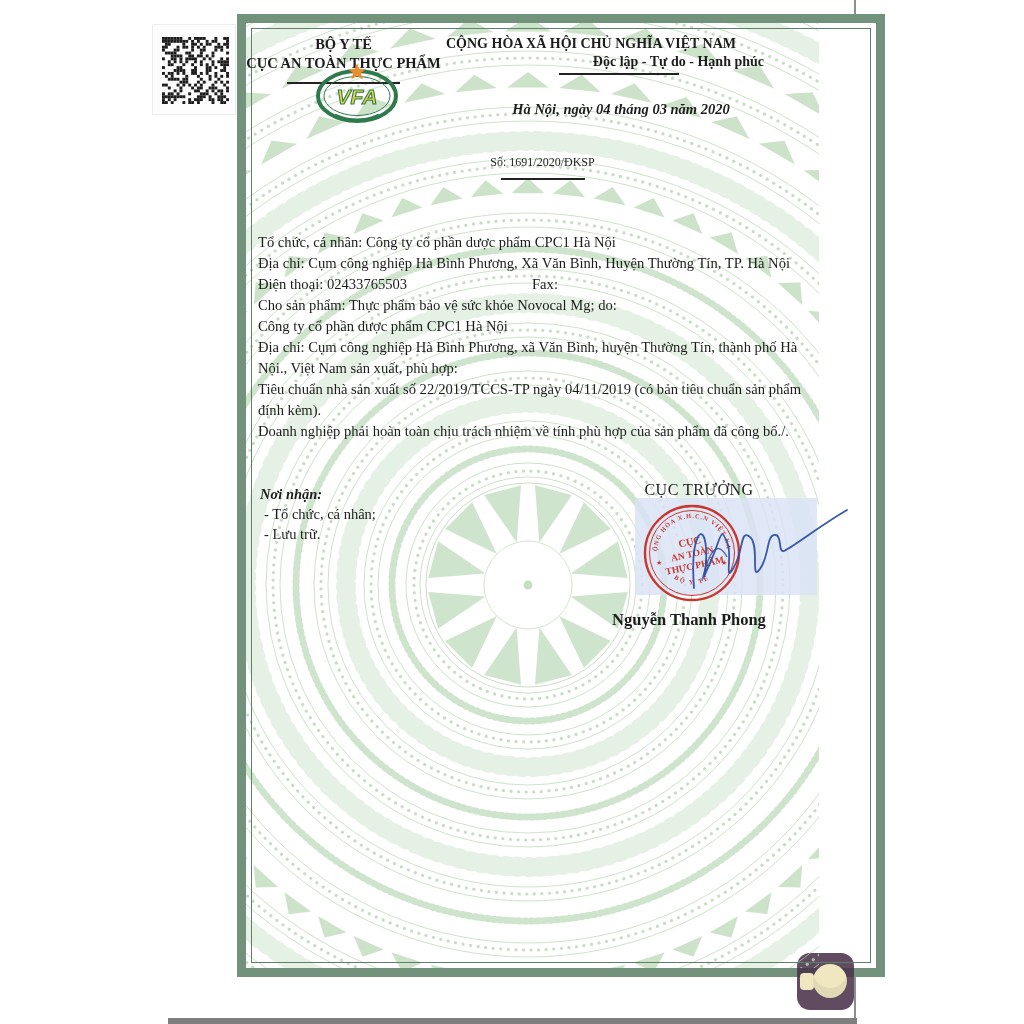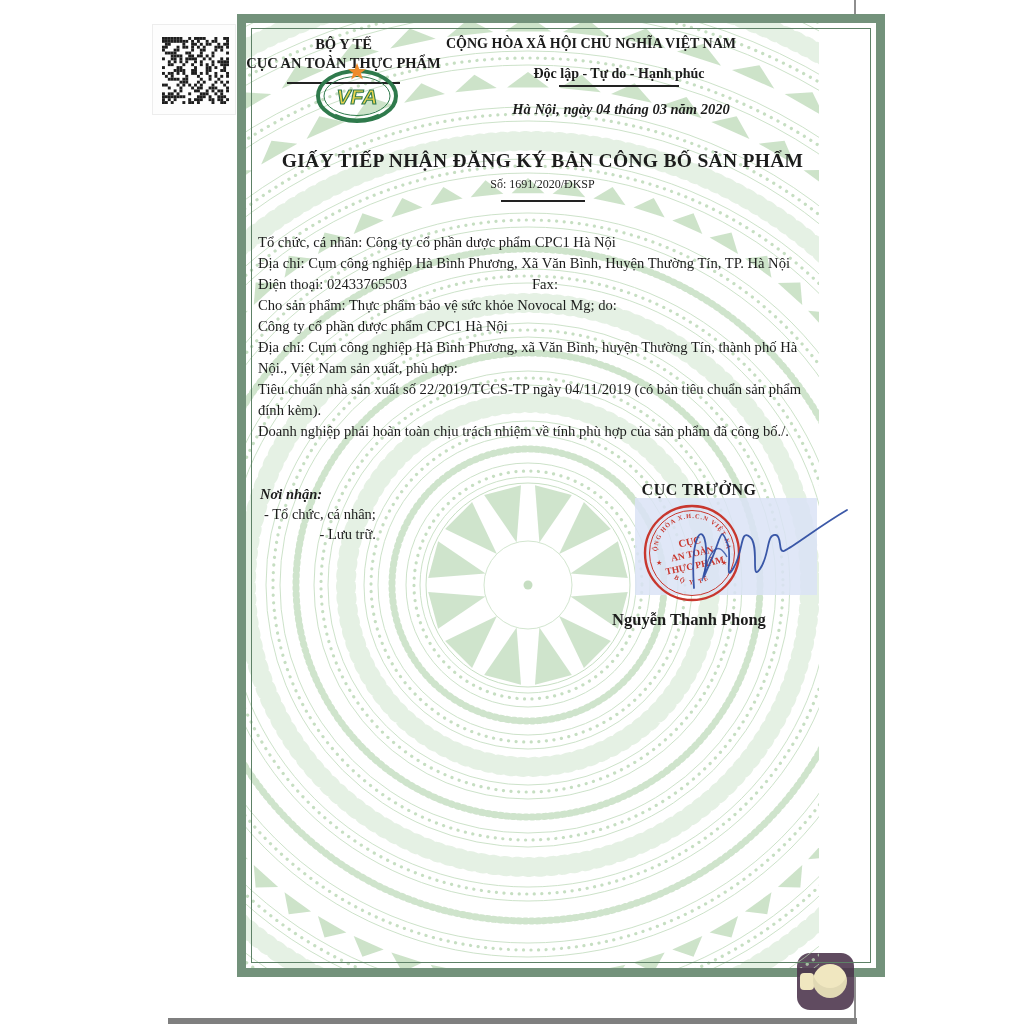--- a/index.html
+++ b/index.html
@@ -23,40 +23,40 @@
 
   .hdr-left { position:absolute; left:0px; top:13px; width:195px; text-align:center; font-weight:bold; }
   .hdr-left .ministry { font-size:14.5px; }
   .hdr-left .agency { font-size:14.5px; margin-top:2px; }
   .u-left { position:absolute; left:41px; top:59px; width:113px; height:1.5px; background:#222; }
   .vfa-logo { position:absolute; left:67px; top:40px; width:88px; height:62px; }
 
   .hdr-right { position:absolute; left:200px; top:13px; width:290px; text-align:center; font-weight:bold; }
   .hdr-right .country { font-size:14px; }
   .motto-wrap { transform:translateX(28px); }
-  .hdr-right .motto { font-size:14px; margin-top:14px; }
+  .hdr-right .motto { font-size:14px; margin-top:2px;text-align:right; }
   .u-right { width:120px; height:1.5px; background:#222; margin:3px auto 0; }
   .dateline { position:absolute; left:230px; top:78px; width:290px; text-align:center;
               font-weight:bold; font-style:italic; font-size:14.5px; }
 
   .title-block { position:absolute; left:0; top:127px; width:573px; text-align:center; transform:translateX(10px); }
   .doc-title { font-size:19.5px; font-weight:bold; letter-spacing:.3px; }
   .doc-number { font-size:12px; margin-top:5px; }
   .u-number { width:84px; height:1.6px; background:#222; margin:8px auto 0; }
 
   .body-text { position:absolute; left:12px; top:209px; width:560px; font-size:14.6px; line-height:21px; }
   .body-text .line { position:relative; }
   .fax { position:absolute; left:274px; top:0; }
 
   .recipients { position:absolute; left:14px; top:461px; font-size:14.5px; line-height:20px; }
   .recipients .heading { font-weight:bold; font-style:italic; }
-  .recipients .item { padding-left:4px;text-align:right; }
+  .recipients .item { padding-left:4px; }
 
   .signer-title { position:absolute; left:363px; top:458px; width:180px; text-align:center;
-                  font-weight:bold; font-size:16px; letter-spacing:.5px; }
+                  font-weight:normal; font-size:16px; letter-spacing:.5px; }
   .sig-patch { position:absolute; left:389px; top:475px; width:182px; height:97px; background:#dbe3f6; opacity:.85; }
   .stamp { position:absolute; left:396px; top:480px; width:100px; height:100px; }
   .signature { position:absolute; left:386px; top:468px; width:218px; height:112px; }
   .signer-name { position:absolute; left:333px; top:587px; width:220px; text-align:center;
                  font-weight:bold; font-size:16.5px; }
 
   .file-code { position:absolute; left:278px; top:993px; width:400px; text-align:center;
                font-family:"Liberation Sans", sans-serif; font-size:12.5px; color:#3a3a3a; letter-spacing:.3px;margin-top:32px; }
 
   .watermark { position:absolute; left:797px; top:953px; width:57px; height:57px; border-radius:13px;
@@ -577,21 +577,20 @@
     <div class="hdr-right">
       <div class="country">CỘNG HÒA XÃ HỘI CHỦ NGHĨA VIỆT NAM</div>
       <div class="motto-wrap">
         <div class="motto">Độc lập - Tự do - Hạnh phúc</div>
         <div class="u-right"></div>
       </div>
     </div>
     <div class="dateline">Hà Nội, ngày 04 tháng 03 năm 2020</div>
 
     <div class="title-block">
-      <div class="doc-title">GIẤY TIẾP NHẬN ĐĂNG KÝ BẢN CÔNG BỐ SẢN PHẨM</div>
       <div class="doc-number">Số: 1691/2020/ĐKSP</div>
       <div class="u-number"></div>
     </div>
 
     <div class="body-text">
       <div class="line">Tổ chức, cá nhân: Công ty cổ phần dược phẩm CPC1 Hà Nội</div>
       <div class="line">Địa chỉ: Cụm công nghiệp Hà Bình Phương, Xã Văn Bình, Huyện Thường Tín, TP. Hà Nội</div>
       <div class="line">
         <span>Điện thoại: 02433765503</span>
         <span class="fax">Fax:</span>

